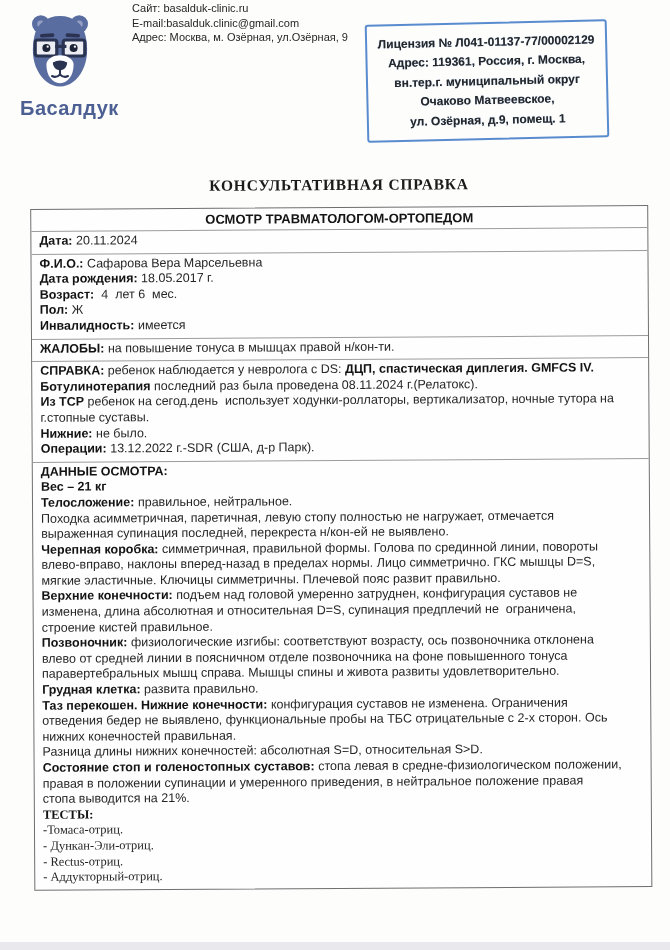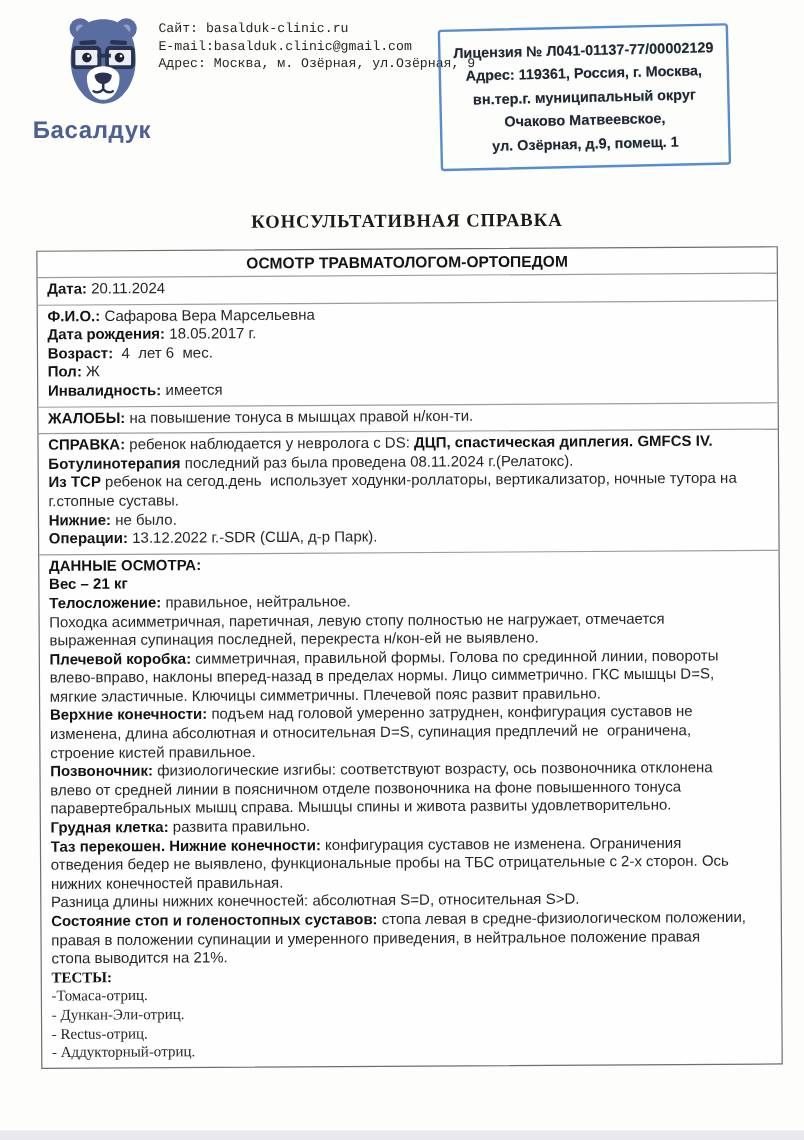--- a/index.html
+++ b/index.html
@@ -3,23 +3,23 @@
 <meta charset="utf-8">
 <style>
   * { box-sizing: border-box; }
   body { margin: 0; background: #ffffff; }
   .page {
     position: relative; width: 670px; height: 950px;
     background: #fdfdfc; overflow: hidden;
     font-family: "Liberation Sans", sans-serif; color: #222;
   }
   
-  .logo { position: absolute; left: 20px; top: 12px; width: 106px; text-align: right; }
+  .logo { position: absolute; left: 20px; top: 12px; width: 106px; text-align: left; }
   .brand { margin-top: 1px; font-size: 20px; font-weight: bold; color: #4d6093; letter-spacing: .5px; }
-  .contacts { position: absolute; left: 132px; top: 18px; font-size: 11px; line-height: 14.6px; color: #3a3a3a; font-family: Liberation Mono, monospace; }
+  .contacts { position: absolute; left: 132px; top: 1px; font-size: 11px; line-height: 14.6px; color: #3a3a3a; }
   .contacts .tl { white-space: pre; font-size: 11px; line-height: 14.6px; }
   .stamp {
     position: absolute; left: 366px; top: 22px; width: 242px;
     padding: 9px 2px 8px; border: 2px solid rgba(47,111,195,.8); border-radius: 3px;
     transform: rotate(-1.3deg); color: #2f6fc3; font-weight: bold;
     font-size: 12px; line-height: 19.4px; text-align: center;
     text-shadow: 0 0 .7px rgba(47,111,195,.55);
   }
   .stamp .tl { white-space: nowrap; font-size: 12px; line-height: 19.4px; }
   
@@ -103,21 +103,21 @@
           <div class="tl"><span>г.стопные суставы.</span></div>
           <div class="tl"><span class="b">Нижние:</span><span> не было.</span></div>
           <div class="tl"><span class="b">Операции:</span><span> 13.12.2022 г.-SDR (США, д-р Парк).</span></div>
         </div>
       <div class="cell">
           <div class="tl"><span class="b">ДАННЫЕ ОСМОТРА:</span></div>
           <div class="tl"><span class="b">Вес – 21 кг</span></div>
           <div class="tl"><span class="b">Телосложение:</span><span> правильное, нейтральное.</span></div>
           <div class="tl"><span>Походка асимметричная, паретичная, левую стопу полностью не нагружает, отмечается</span></div>
           <div class="tl"><span>выраженная супинация последней, перекреста н/кон-ей не выявлено.</span></div>
-          <div class="tl"><span class="b">Плечевой коробка:</span><span> симметричная, правильной формы. Голова по срединной линии, повороты</span></div>
+          <div class="tl"><span class="b">Черепная коробка:</span><span> симметричная, правильной формы. Голова по срединной линии, повороты</span></div>
           <div class="tl"><span>влево-вправо, наклоны вперед-назад в пределах нормы. Лицо симметрично. ГКС мышцы D=S,</span></div>
           <div class="tl"><span>мягкие эластичные. Ключицы симметричны. Плечевой пояс развит правильно.</span></div>
           <div class="tl"><span class="b">Верхние конечности:</span><span> подъем над головой умеренно затруднен, конфигурация суставов не</span></div>
           <div class="tl"><span>изменена, длина абсолютная и относительная D=S, супинация предплечий не  ограничена,</span></div>
           <div class="tl"><span>строение кистей правильное.</span></div>
           <div class="tl"><span class="b">Позвоночник:</span><span> физиологические изгибы: соответствуют возрасту, ось позвоночника отклонена</span></div>
           <div class="tl"><span>влево от средней линии в поясничном отделе позвоночника на фоне повышенного тонуса</span></div>
           <div class="tl"><span>паравертебральных мышц справа. Мышцы спины и живота развиты удовлетворительно.</span></div>
           <div class="tl"><span class="b">Грудная клетка:</span><span> развита правильно.</span></div>
           <div class="tl"><span class="b">Таз перекошен. Нижние конечности:</span><span> конфигурация суставов не изменена. Ограничения</span></div>

